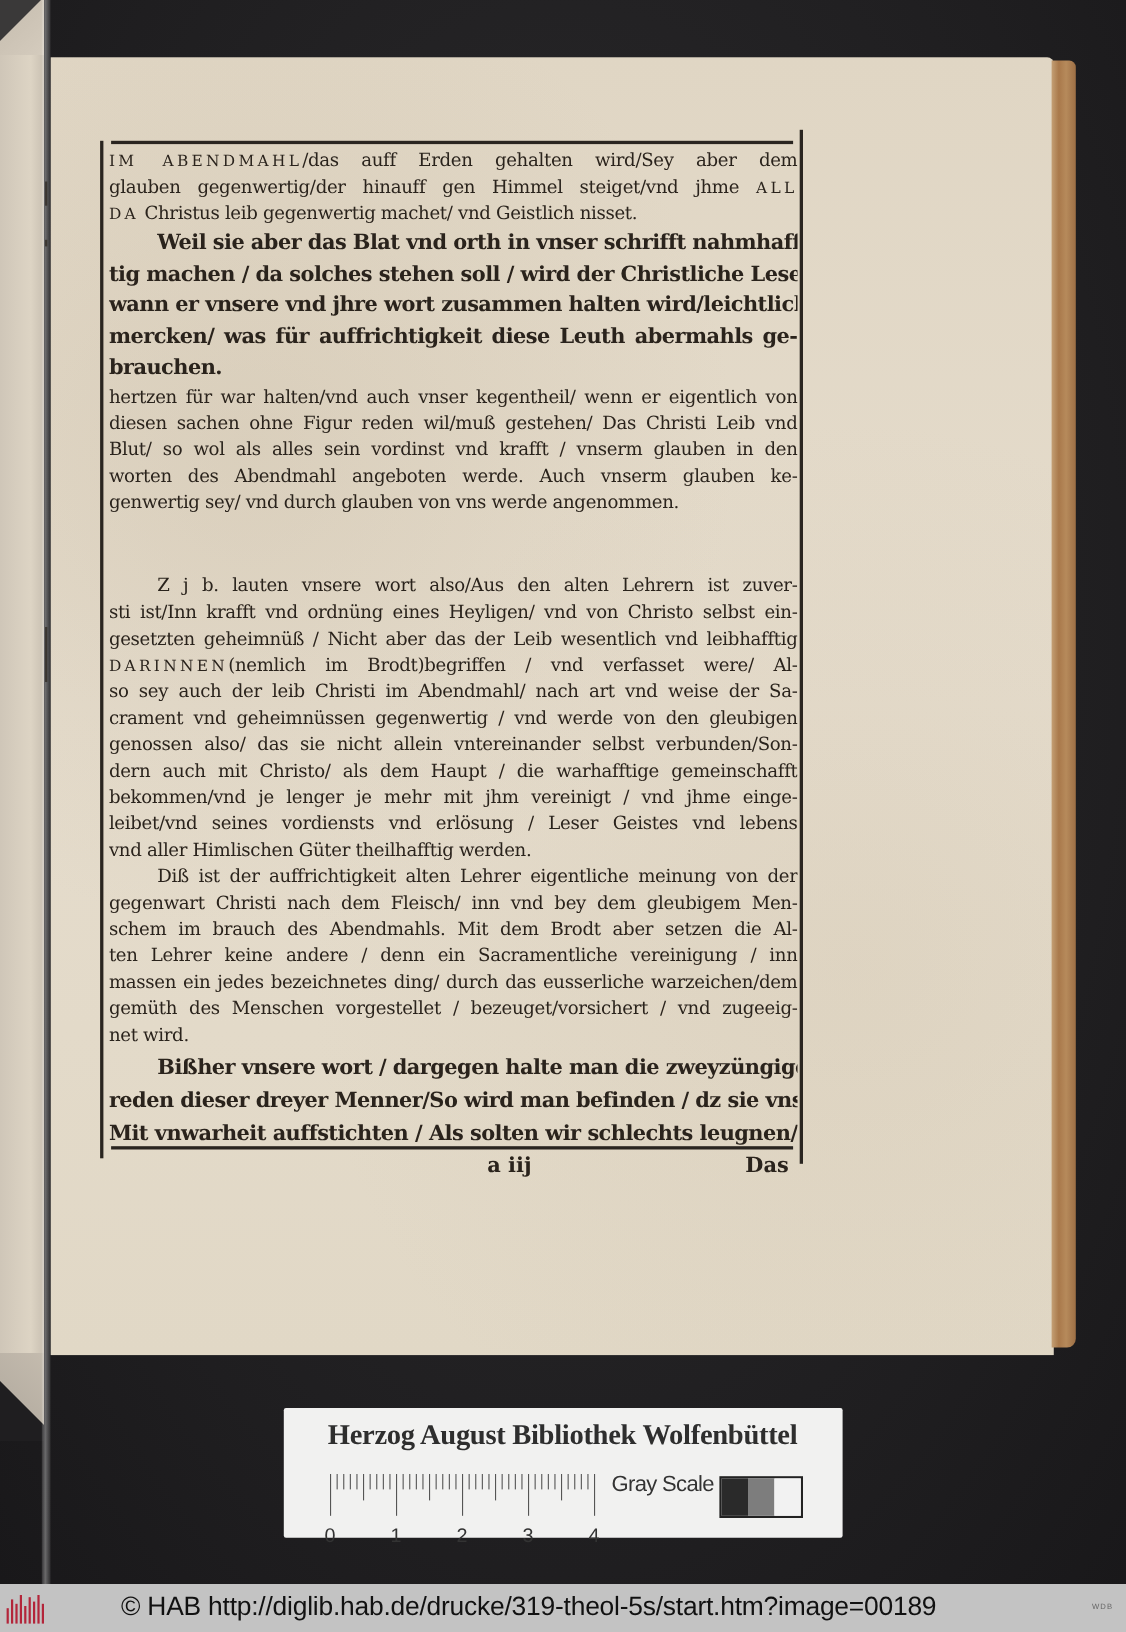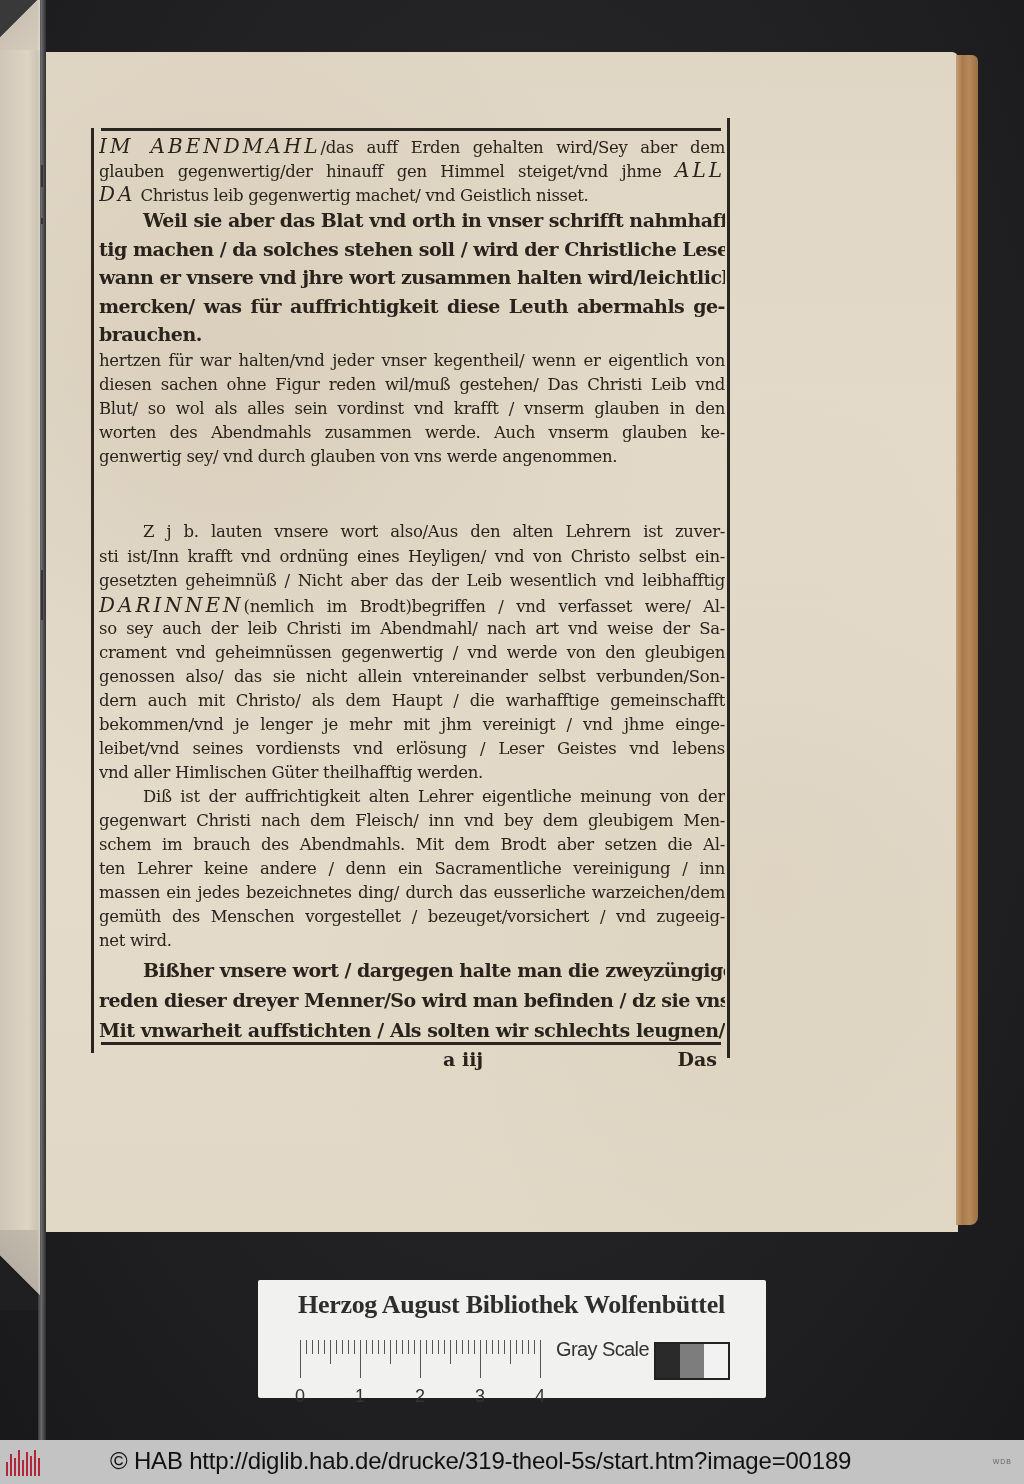--- a/index.html
+++ b/index.html
@@ -59,21 +59,21 @@
   }
   .line {
     height: 24px; line-height: 24px; white-space: nowrap; overflow: hidden;
     font-size: 16.5px; letter-spacing: -0.3px;
     font-family: "DejaVu Serif", serif;
     text-align: justify; text-align-last: justify;
   }
   .line.large { height: 28.5px; line-height: 28.5px; font-size: 19px; font-weight: bold; letter-spacing: -0.5px; }
   .line.last { text-align-last: left; }
   .indent { padding-left: 44px; }
-  .caps { font-style: italic; letter-spacing: 3px; font-size: 20px; }
+  .caps { letter-spacing: 3px; font-size: 14px; }
   .catch-row {
     position: absolute; left: 12px; top: 928px; width: 620px; height: 30px;
     font-family: "DejaVu Serif", serif; font-weight: bold; font-size: 19px; color: #2a231c;
   }
   .signature { position: absolute; left: 340px; top: 2px; }
   .catchword { position: absolute; right: 6px; top: 2px; }
   
   .card {
     position: absolute; left: 258px; top: 1280px; width: 508px; height: 118px;
     background: #f1f1f0; border-radius: 2px;
@@ -136,24 +136,24 @@
 
   <div class="text-body">
     <div class="line"><span class="caps">IM ABENDMAHL</span><span>/das auff Erden gehalten wird/Sey aber dem</span></div>
     <div class="line"><span>glauben gegenwertig/der hinauff gen Himmel steiget/vnd jhme </span><span class="caps">ALL</span></div>
     <div class="line last"><span class="caps">DA</span><span> Christus leib gegenwertig machet/ vnd Geistlich nisset.</span></div>
     <div class="line large indent">Weil sie aber das Blat vnd orth in vnser schrifft nahmhaff-</div>
     <div class="line large">tig machen / da solches stehen soll / wird der Christliche Leser/</div>
     <div class="line large">wann er vnsere vnd jhre wort zusammen halten wird/leichtlich</div>
     <div class="line large">mercken/ was für auffrichtigkeit diese Leuth abermahls ge-</div>
     <div class="line large last">brauchen.</div>
-    <div class="line">hertzen für war halten/vnd jeder vnser kegentheil/ wenn er eigentlich von</div>
+    <div class="line">hertzen für war halten/vnd auch vnser kegentheil/ wenn er eigentlich von</div>
     <div class="line">diesen sachen ohne Figur reden wil/muß gestehen/ Das Christi Leib vnd</div>
     <div class="line">Blut/ so wol als alles sein vordinst vnd krafft / vnserm glauben in den</div>
-    <div class="line">worten des Abendmahls zusammen werde.     Auch vnserm glauben ke-</div>
+    <div class="line">worten des Abendmahl angeboten werde.     Auch vnserm glauben ke-</div>
     <div class="line last">genwertig sey/ vnd durch glauben von vns werde angenommen.</div>
     <div class="line indent" style="height:28px;line-height:30px;margin-top:48px;">Z j b. lauten vnsere wort also/Aus den alten Lehrern ist zuver-</div>
     <div class="line">sti ist/Inn krafft vnd ordnüng eines Heyligen/ vnd von Christo selbst ein-</div>
     <div class="line">gesetzten geheimnüß / Nicht aber das der Leib wesentlich vnd leibhafftig</div>
     <div class="line"><span class="caps">DARINNEN</span><span>(nemlich im Brodt)begriffen / vnd verfasset were/ Al-</span></div>
     <div class="line">so sey auch der leib Christi im Abendmahl/ nach art vnd weise der Sa-</div>
     <div class="line">crament vnd geheimnüssen gegenwertig / vnd werde von den gleubigen</div>
     <div class="line">genossen also/ das sie nicht allein vntereinander selbst verbunden/Son-</div>
     <div class="line">dern auch mit Christo/ als dem Haupt / die warhafftige gemeinschafft</div>
     <div class="line">bekommen/vnd je lenger je mehr mit jhm vereinigt / vnd jhme einge-</div>

